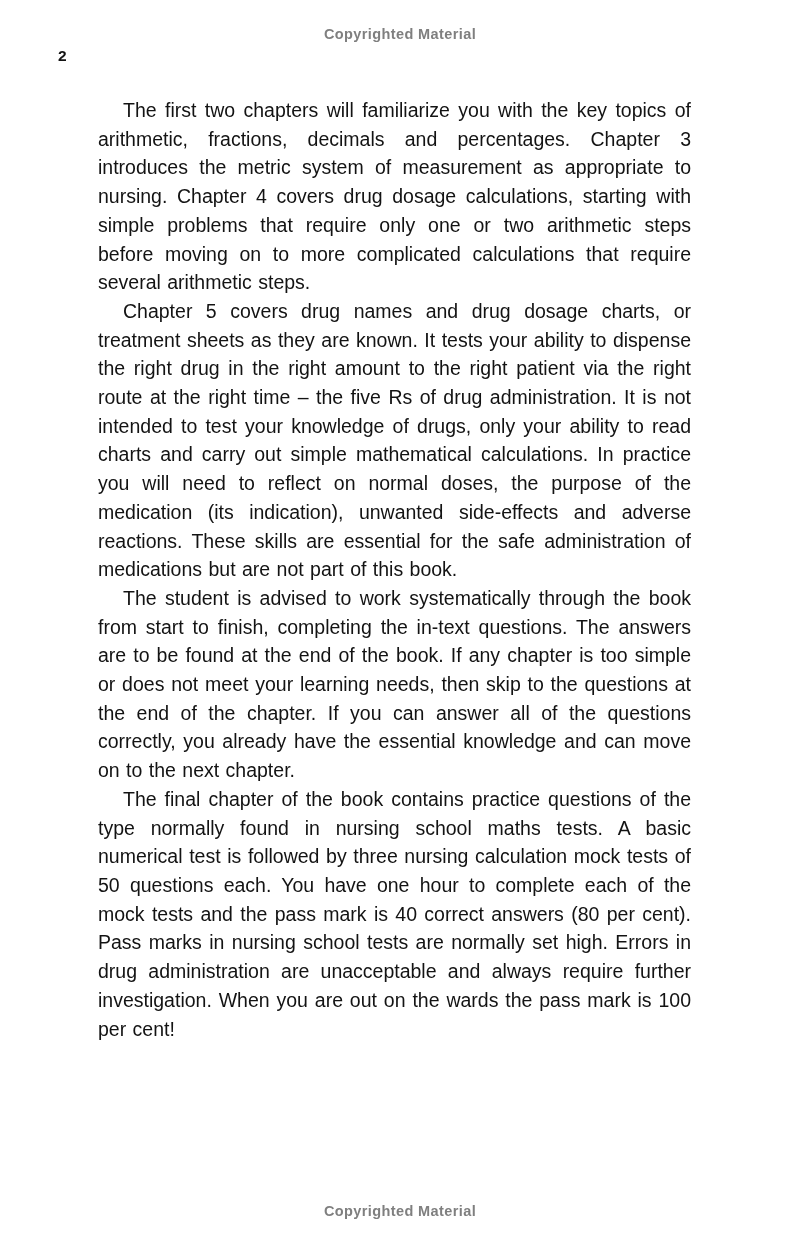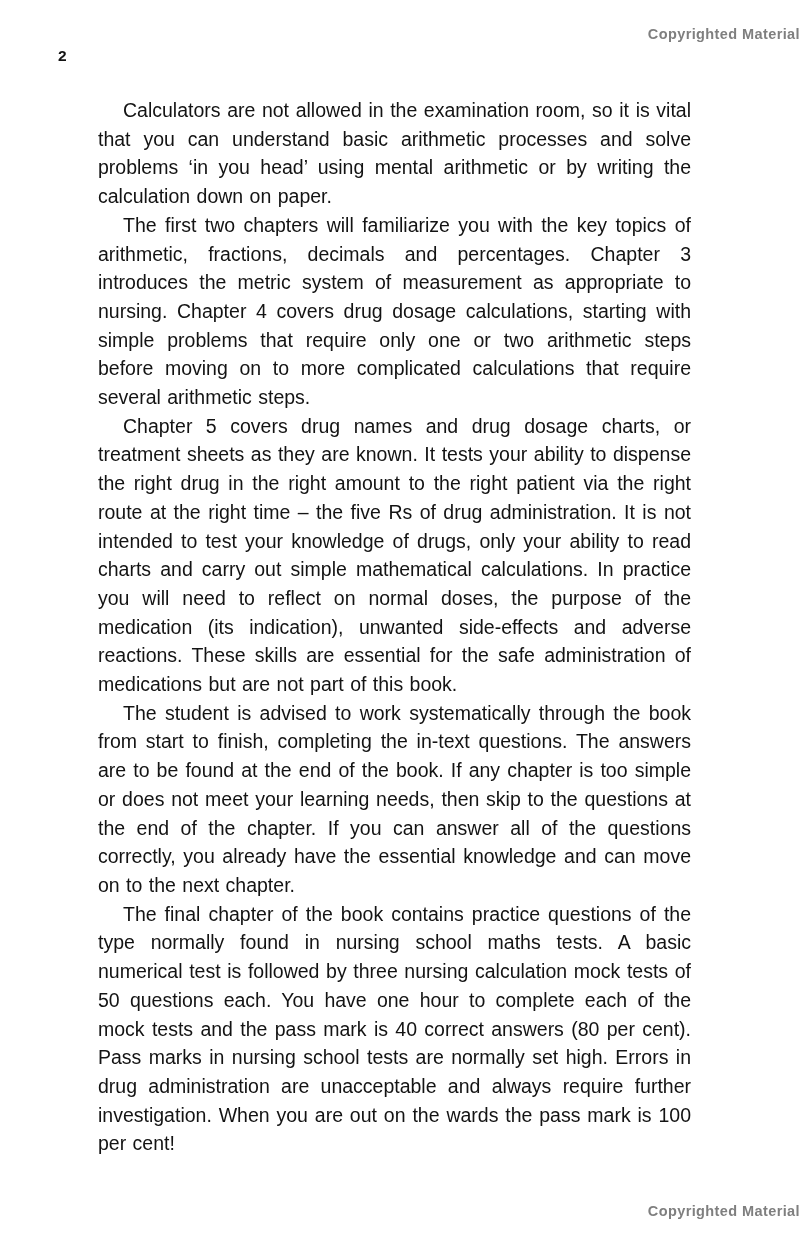--- a/index.html
+++ b/index.html
@@ -13,21 +13,21 @@
     height: 1252px;
     background: #ffffff;
     font-family: "Liberation Sans", sans-serif;
     color: #131313;
     overflow: hidden;
   }
   .copyright {
     position: absolute;
     left: 0;
     width: 100%;
-    text-align: right;
+    text-align: center;
     color: #7f7f7f;
     font-weight: 700;
     font-size: 14.5px;
     letter-spacing: 0.4px;
   }
   .copyright.top { top: 26px; }
   .copyright.bottom { top: 1203px; }
   .running-head {
     position: absolute;
     top: 47px;
@@ -66,21 +66,20 @@
 
 <div class="page">
 
   <div class="copyright top">Copyrighted Material</div>
 
   <div class="running-head">
     <span class="pagenum">2</span>
   </div>
 
   <div class="body-text">
-    <p>Calculators are not allowed in the examination room, so it is vital that you can understand basic arithmetic processes and solve problems ‘in you head’ using mental arithmetic or by writing the calculation down on paper.</p>
     <p>The first two chapters will familiarize you with the key topics of arithmetic, fractions, decimals and percentages. Chapter 3 introduces the metric system of measurement as appropriate to nursing. Chapter 4 covers drug dosage calculations, starting with simple problems that require only one or two arithmetic steps before moving on to more complicated calculations that require several arithmetic steps.</p>
     <p>Chapter 5 covers drug names and drug dosage charts, or treatment sheets as they are known. It tests your ability to dispense the right drug in the right amount to the right patient via the right route at the right time – the five Rs of drug administration. It is not intended to test your knowledge of drugs, only your ability to read charts and carry out simple mathematical calculations. In practice you will need to reflect on normal doses, the purpose of the medication (its indication), unwanted side-effects and adverse reactions. These skills are essential for the safe administration of medications but are not part of this book.</p>
     <p>The student is advised to work systematically through the book from start to finish, completing the in-text questions. The answers are to be found at the end of the book. If any chapter is too simple or does not meet your learning needs, then skip to the questions at the end of the chapter. If you can answer all of the questions correctly, you already have the essential knowledge and can move on to the next chapter.</p>
     <p>The final chapter of the book contains practice questions of the type normally found in nursing school maths tests. A basic numerical test is followed by three nursing calculation mock tests of 50 questions each. You have one hour to complete each of the mock tests and the pass mark is 40 correct answers (80 per cent). Pass marks in nursing school tests are normally set high. Errors in drug administration are unacceptable and always require further investigation. When you are out on the wards the pass mark is 100 per cent!</p>
   </div>
 
   <div class="copyright bottom">Copyrighted Material</div>
 
 </div>
 

